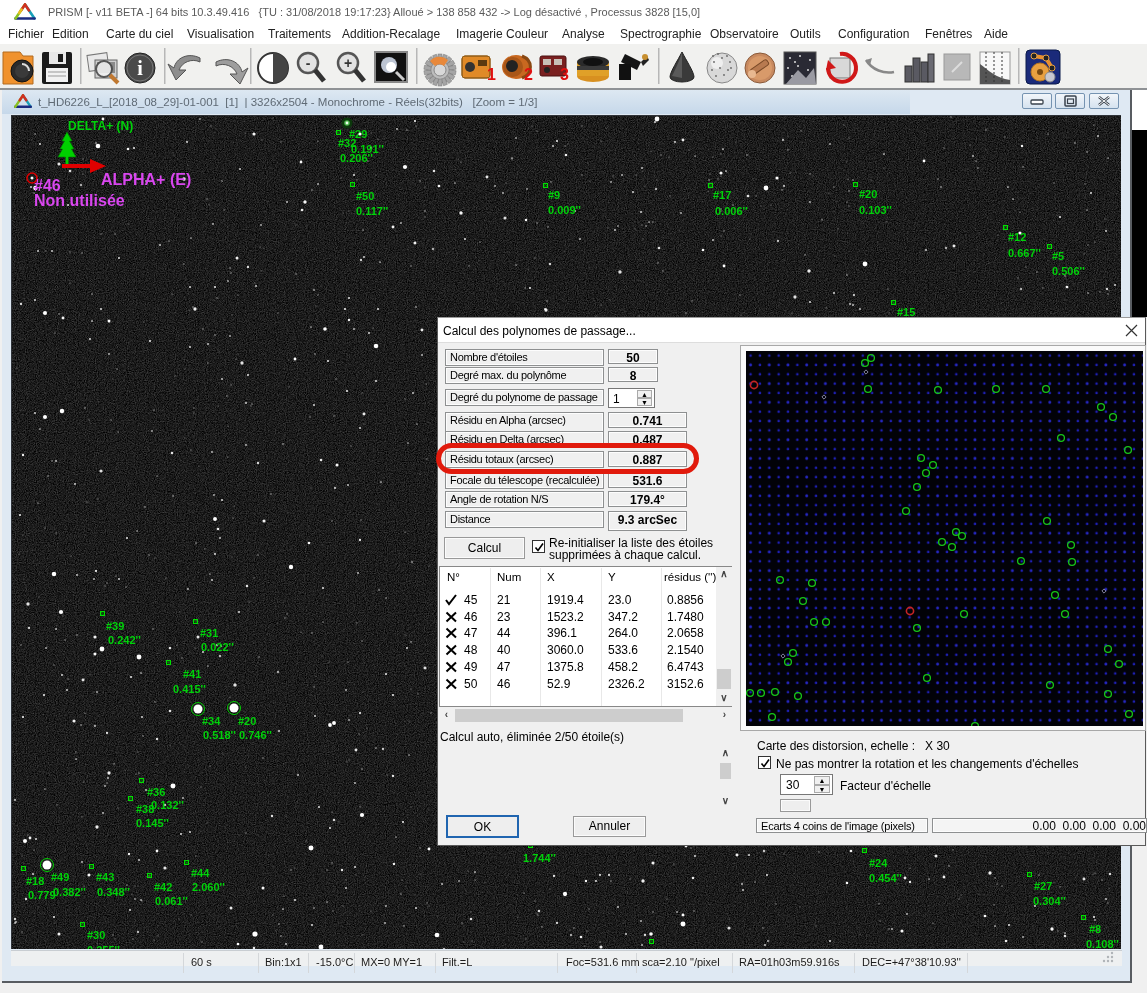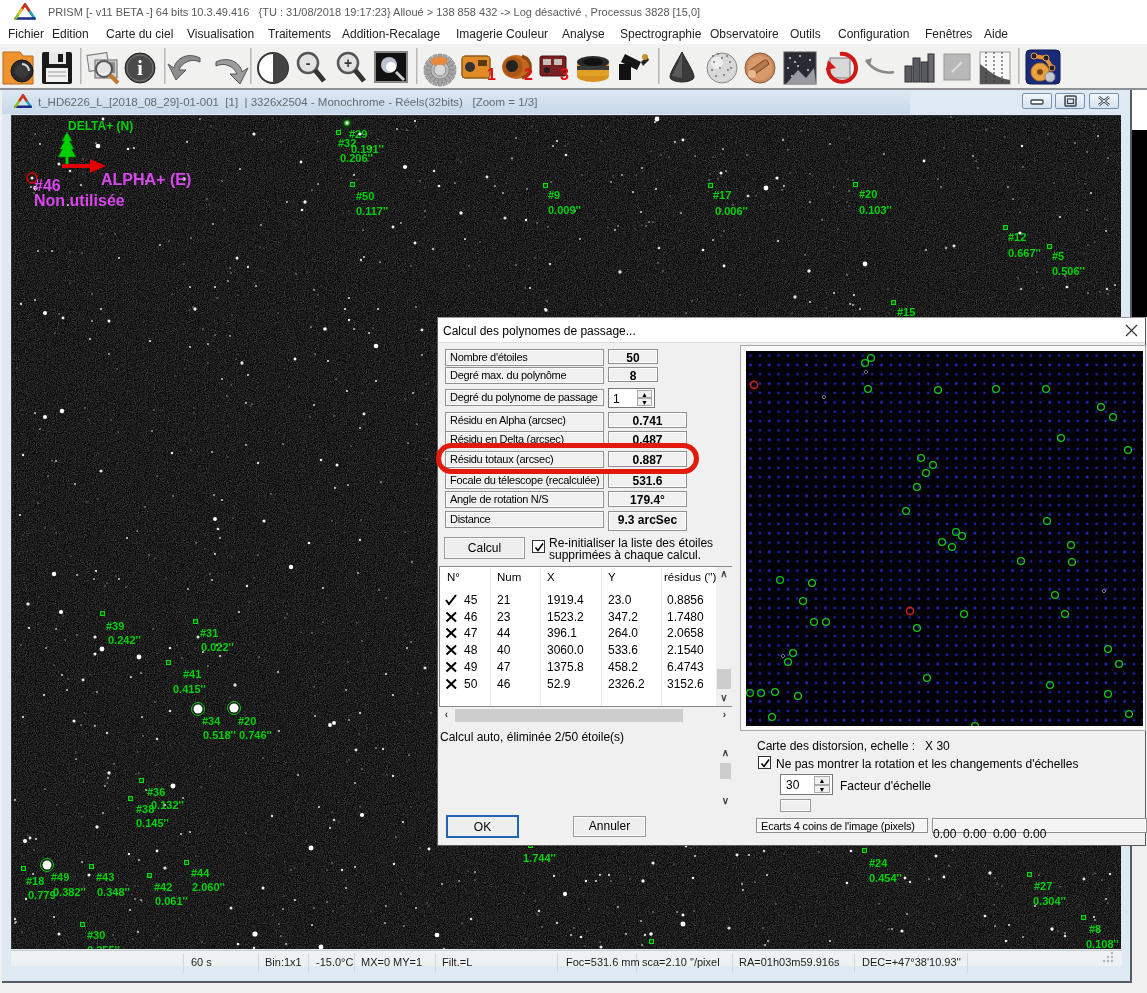--- a/index.html
+++ b/index.html
@@ -2098,14 +2098,14 @@
       </div>
       <div class="abs" style="left:338px;top:439px">Ne pas montrer la rotation et les changements d'échelles</div>
       <div class="abs" style="left:342px;top:456px;width:53px;height:21px;background:#fff;border:1px solid #777">
         <span style="position:absolute;left:5px;top:3px">30</span>
         <span style="position:absolute;right:2px;top:1px;width:16px;height:8.5px;background:#f0f0f0;border:1px solid #aaa;font-size:7px;text-align:center;line-height:8px">▲</span>
         <span style="position:absolute;right:2px;bottom:1px;width:16px;height:8.5px;background:#f0f0f0;border:1px solid #aaa;font-size:7px;text-align:center;line-height:8px">▼</span>
       </div>
       <div class="abs" style="left:402px;top:461px">Facteur d'échelle</div>
       <div class="btn" style="left:342px;top:481px;width:31px;height:13px"></div>
       <div class="sunk" style="left:318px;top:500px;width:172px;height:15px;padding:1px 0 0 4px;background:#f4f4f4;font-size:11px;letter-spacing:-0.2px;white-space:nowrap">Ecarts 4 coins de l'image (pixels)</div>
-      <div class="sunk" style="left:494px;top:500px;width:215px;height:15px;text-align:left;padding-top:8px;background:#f4f4f4">0.00&nbsp; 0.00&nbsp; 0.00&nbsp; 0.00</div>
+      <div class="sunk" style="left:494px;top:500px;width:215px;height:15px;text-align:right;padding-top:0;background:#f4f4f4">0.00&nbsp; 0.00&nbsp; 0.00&nbsp; 0.00</div>
     </div>
 </div>
 </body></html>

